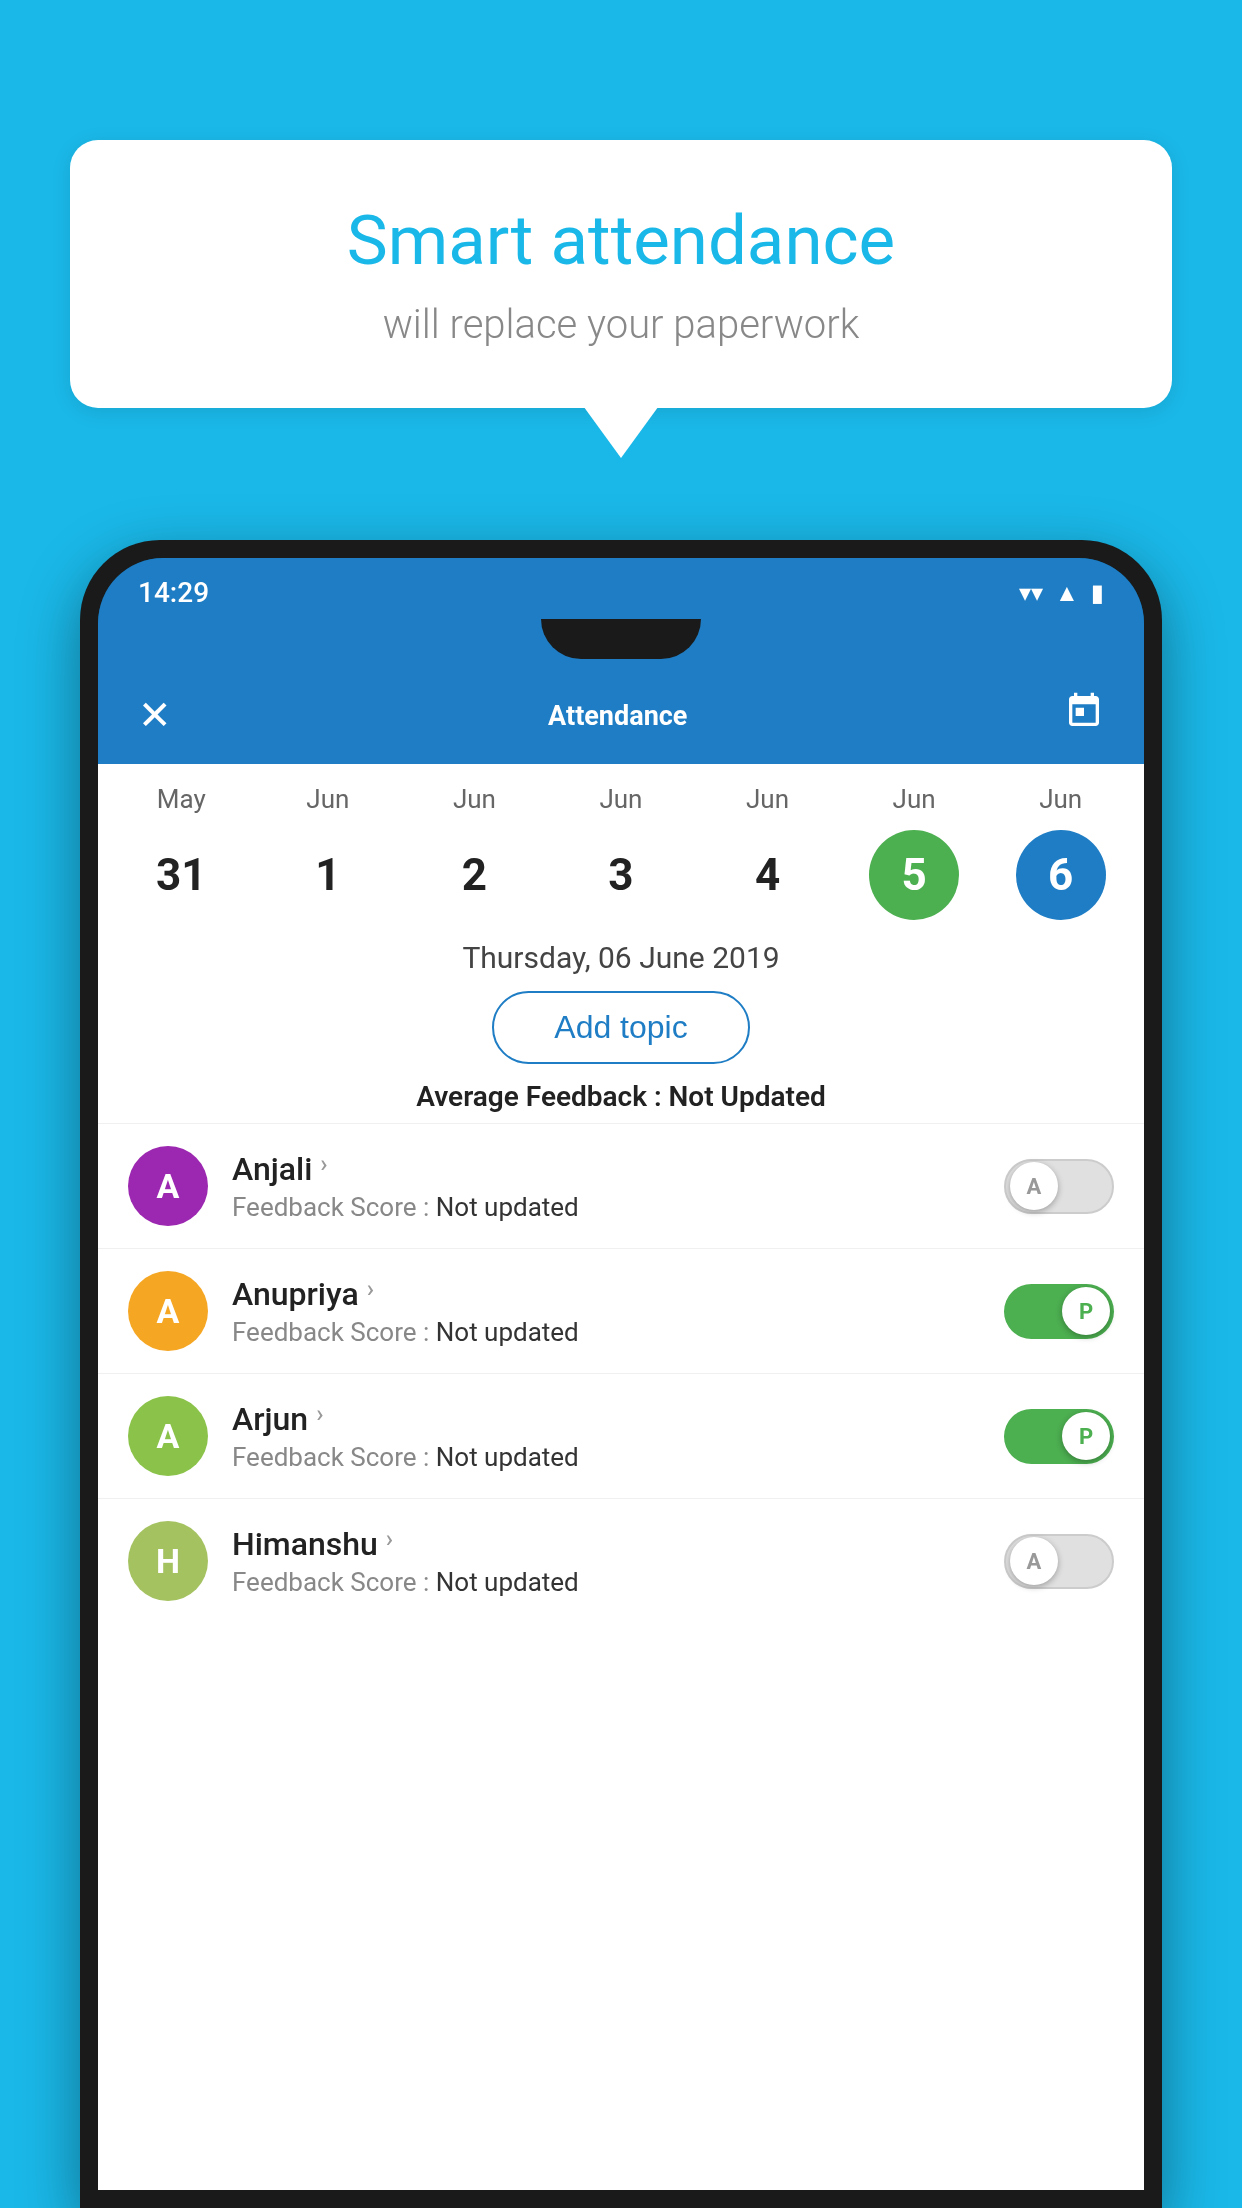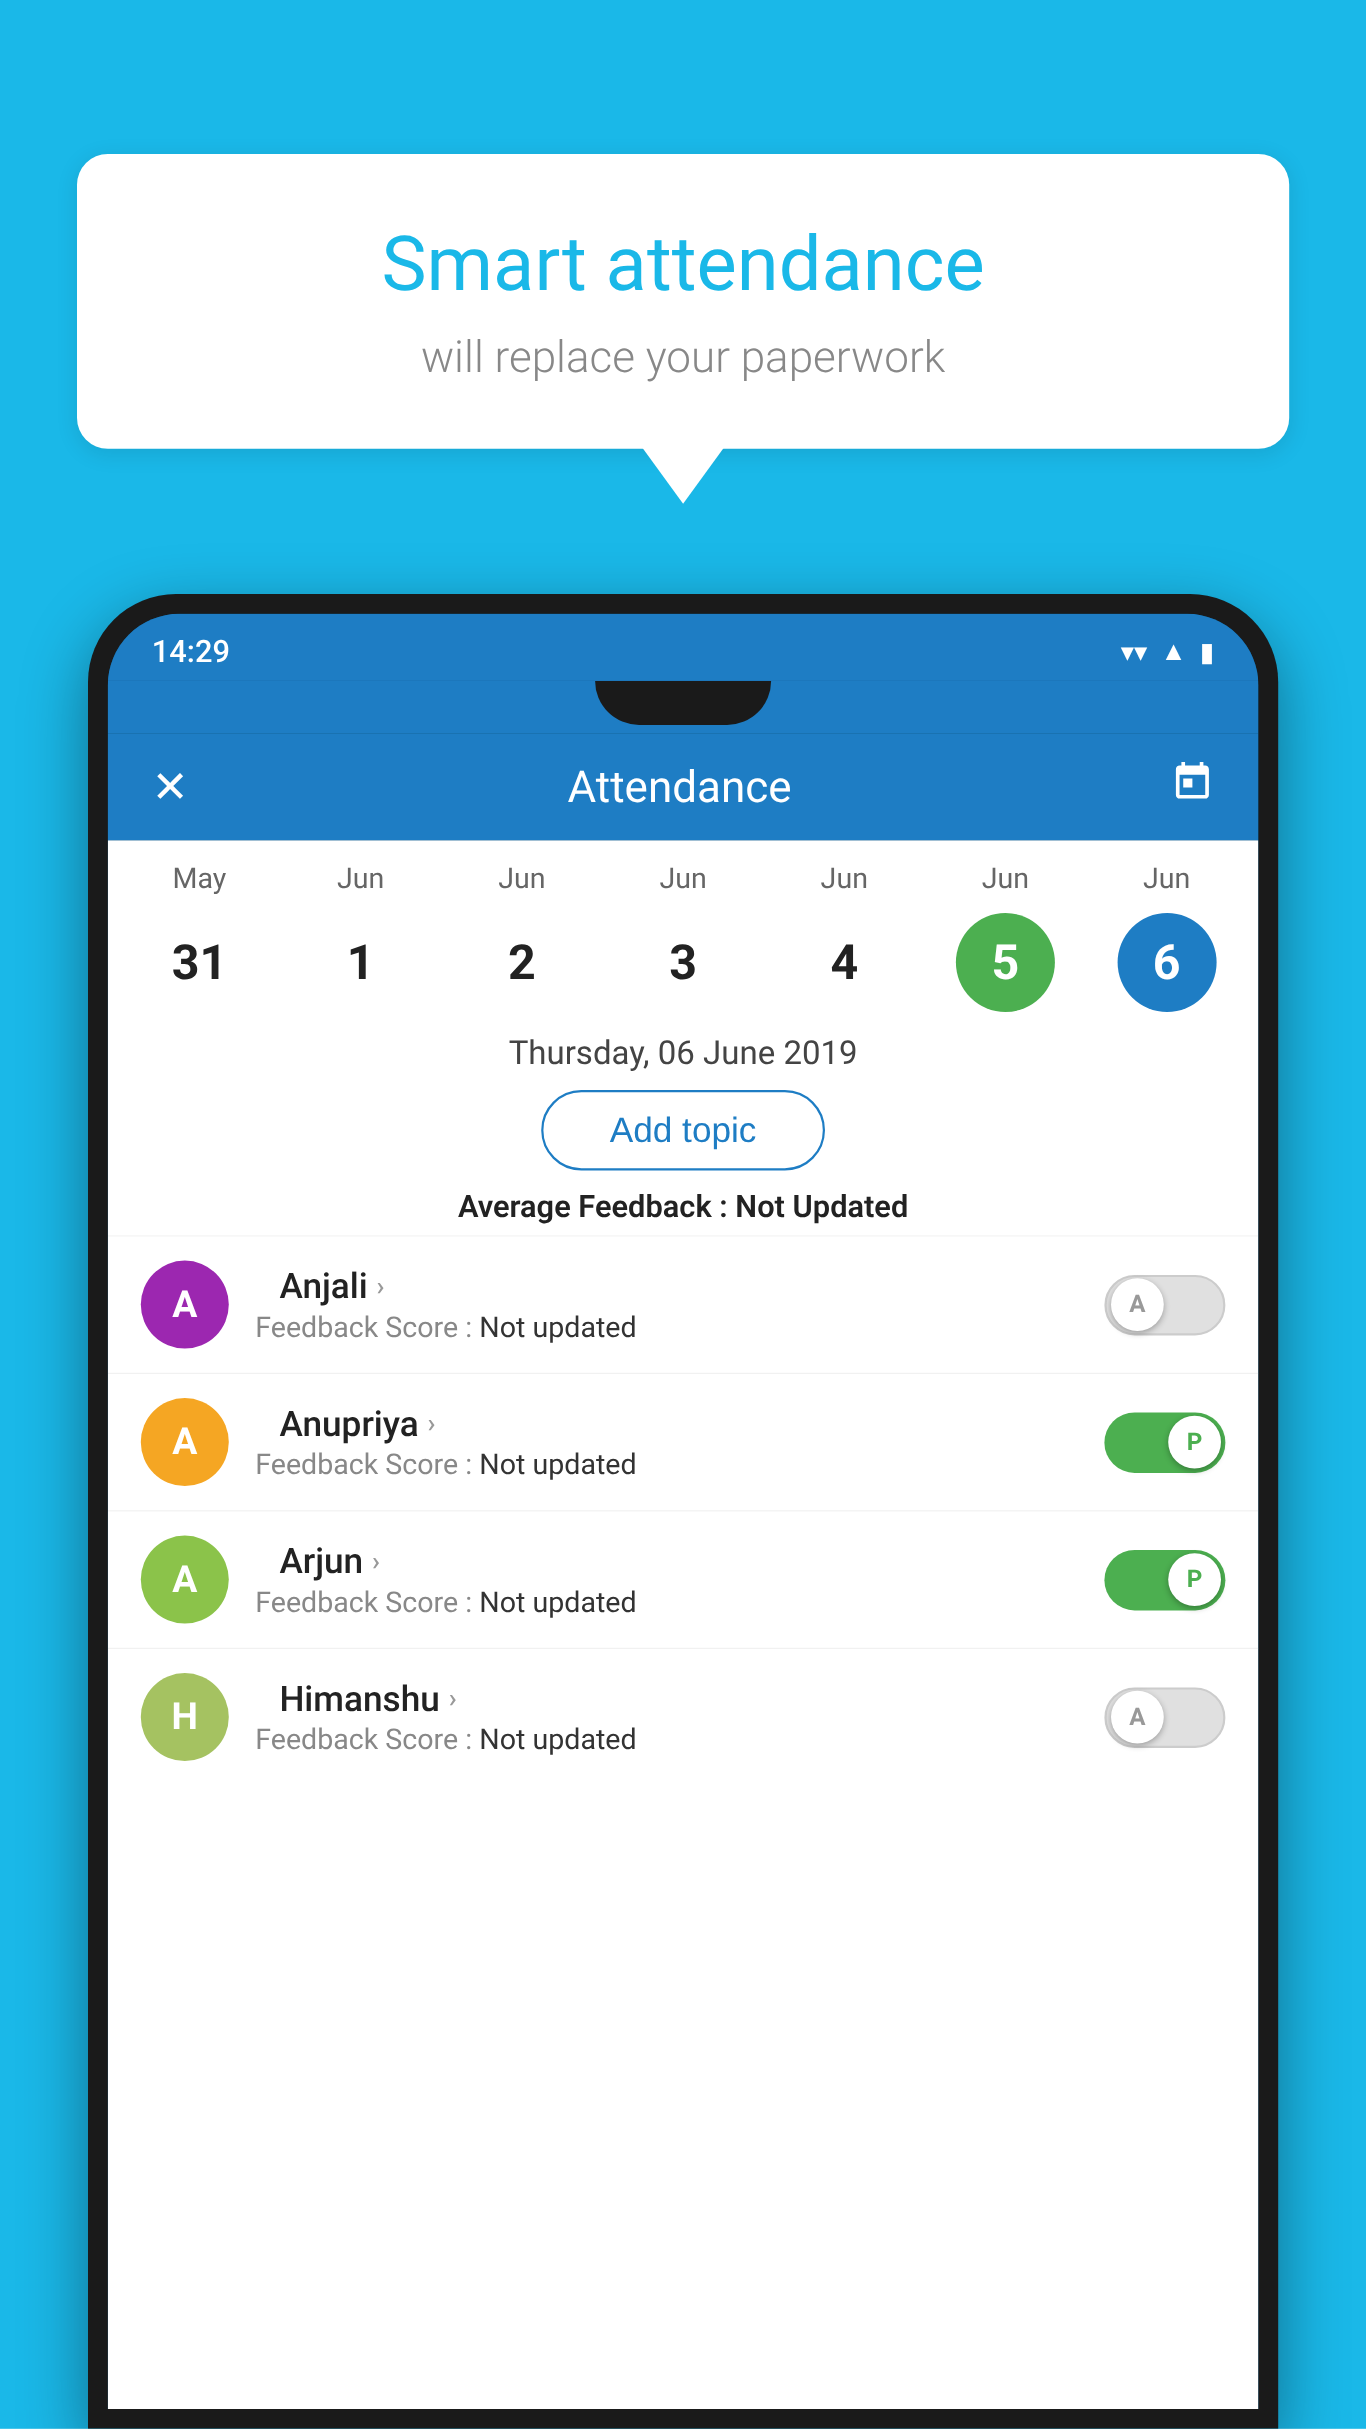--- a/index.html
+++ b/index.html
@@ -115,22 +115,22 @@
     .app-bar {
       background: #1e7dc4;
       padding: 24px 40px;
       display: flex;
       align-items: center;
       justify-content: space-between;
       flex-shrink: 0;
     }
     .app-bar-title {
       color: white;
-      font-size: 40px;
-      font-weight: 400;
+      font-size: 27px;
+      font-weight: 700;
     }
     .app-bar-close {
       color: white;
       font-size: 40px;
       cursor: pointer;
     }
     .app-bar-calendar {
       color: white;
       font-size: 36px;
       cursor: pointer;
@@ -275,23 +275,22 @@
       flex-shrink: 0;
     }
     .student-info {
       flex: 1;
     }
     .student-name {
       font-size: 32px;
       color: #222;
       font-weight: 500;
       display: flex;
-      align-items: center;
+      align-items: flex-start;
       gap: 8px;
-      margin-left: 22px;
     }
     .chevron {
       color: #999;
       font-size: 24px;
     }
     .feedback-score {
       font-size: 26px;
       color: #888;
       margin-top: 4px;
     }

